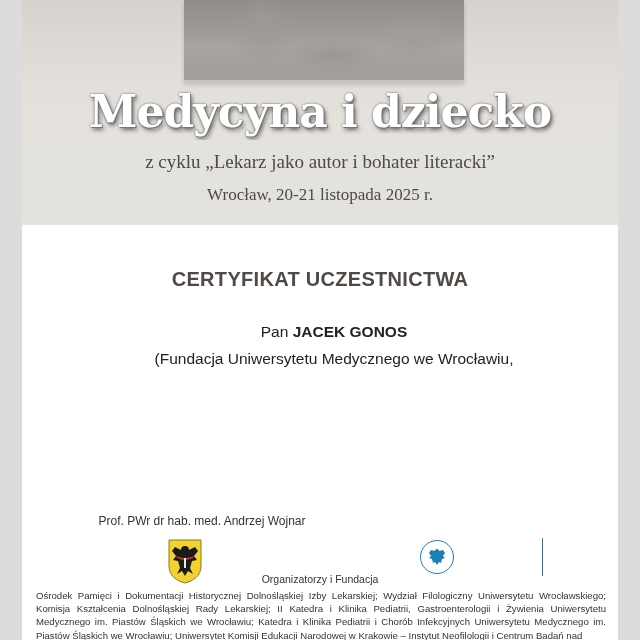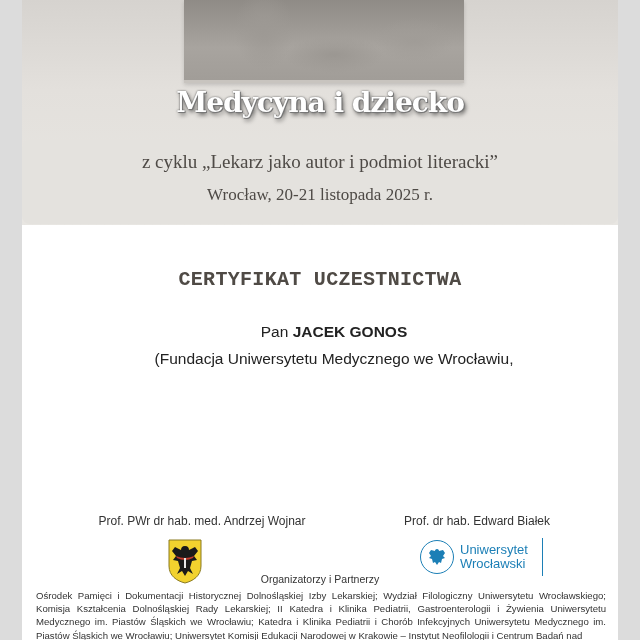--- a/index.html
+++ b/index.html
@@ -22,38 +22,38 @@
       background:
         radial-gradient(ellipse 40px 22px at 230px 40px, #a09c97 0%, rgba(160,156,151,0) 100%),
         radial-gradient(ellipse 50px 18px at 150px 55px, #9b9792 0%, rgba(155,151,146,0) 100%),
         radial-gradient(ellipse 30px 40px at 80px 30px, #9d9994 0%, rgba(157,153,148,0) 100%),
         linear-gradient(180deg, #8f8b86 0%, #a8a49f 60%, #a19d98 100%);
       border-bottom: 3px solid #c8c4bf;
       box-shadow: 0 2px 4px rgba(0,0,0,0.15);
     }
     .title {
       position: absolute; left: 0; width: 596px; top: 86px; text-align: center;
-      font-family: "DejaVu Serif", serif; font-size: 28px; font-weight: bold;
+      font-family: "DejaVu Serif", serif; font-size: 44px; font-weight: bold;
       color: #ffffff; letter-spacing: -1px;
       text-shadow: 1px 1px 0 #777, 2px 3px 4px rgba(0,0,0,0.55), 0 0 2px #555;
     }
     .subbox {
       position: absolute; left: 0; top: 140px; width: 596px; height: 84px;
       background: #e4e2de; border-radius: 8px;
     }
     .subtitle {
       position: absolute; left: 0; width: 596px; text-align: center;
       font-family: "Liberation Serif", serif; color: #4e4a46;
     }
     .subtitle.s1 { top: 151px; font-size: 19px; }
     .subtitle.s2 { top: 185px; font-size: 17px; }
 
     .cert-title {
       position: absolute; left: 0; width: 596px; top: 268px; text-align: center;
-      font-family: Liberation Mono, monospace; font-size: 20px; font-weight: bold;
+      font-family: Liberation Sans, sans-serif; font-size: 20px; font-weight: bold;
       color: #4f4a45; letter-spacing: 0.3px;
     }
     .line {
       position: absolute; left: 0; width: 624px; text-align: center;
       font-family: "Liberation Sans", sans-serif; color: #222; font-size: 15.5px;
     }
     .line b { font-weight: bold; }
     .l-name { top: 323px; }
     .l-aff1 { top: 350px; }
     .l-aff2 { top: 371px; }
@@ -98,50 +98,45 @@
     }
   </style>
 </head>
 <body>
 
 <div class="page">
   <div class="hero">
     <div class="relief"></div>
     <div class="title">Medycyna i dziecko</div>
     <div class="subbox"></div>
-    <div class="subtitle s1">z cyklu „Lekarz jako autor i podmiot literacki”</div>
+    <div class="subtitle s1">z cyklu „Lekarz jako autor i bohater literacki”</div>
     <div class="subtitle s2">Wrocław, 20-21 listopada 2025 r.</div>
   </div>
 
   <div class="cert-title">CERTYFIKAT UCZESTNICTWA</div>
 
   <div class="line l-name">
     <span>Pan</span>
     <b>JACEK GONOS</b>
   </div>
   <div class="line l-aff1">(Fundacja Uniwersytetu Medycznego we Wrocławiu,</div>
 
   <div class="sig sig-left">Prof. PWr dr hab. med. Andrzej Wojnar</div>
-  <div class="sig sig-right">Prof. dr hab. Edward Białek</div>
 
   <svg class="crest" viewBox="0 0 36 46">
     <path d="M2 2 H34 V28 C34 38 26 43 18 45 C10 43 2 38 2 28 Z" fill="#f2d22e" stroke="#8a7a20" stroke-width="1"></path>
     <path d="M18 8 C15 8 14 10 14 12 L8 9 L5 13 L9 18 L6 22 L11 23 L13 30 L10 36 L15 33 L18 38 L21 33 L26 36 L23 30 L25 23 L30 22 L27 18 L31 13 L28 9 L22 12 C22 10 21 8 18 8 Z" fill="#1a1a1a"></path>
     <path d="M9 18 Q18 22 27 18 L26 20 Q18 24 10 20 Z" fill="#c0392b"></path>
     <rect x="17" y="20" width="2" height="10" fill="#e8e8e8"></rect>
   </svg>
 
   <div class="uwr-logo">
     <div class="uwr-circle">
     </div>
     <svg class="uwr-eagle" viewBox="0 0 20 20">
       <path d="M10 2 C8.5 2 8 3 8 4 L4 3 L2 6 L4 9 L2 11 L5 12 L6 16 L8 15 L10 18 L12 15 L14 16 L15 12 L18 11 L16 9 L18 6 L16 3 L12 4 C12 3 11.5 2 10 2 Z" fill="#1c7fb6"></path>
     </svg>
-    <div class="uwr-text">
-      <div>Uniwersytet</div>
-      <div>Wrocławski</div>
-    </div>
     <div class="uwr-bar"></div>
   </div>
 
-  <div class="org-label">Organizatorzy i Partnerzy</div>
+  <div class="org-label">Organizatorzy i Fundacja</div>
   <div class="partners">Ośrodek Pamięci i Dokumentacji Historycznej Dolnośląskiej Izby Lekarskiej; Wydział Filologiczny Uniwersytetu Wrocławskiego; Komisja Kształcenia Dolnośląskiej Rady Lekarskiej; II Katedra i Klinika Pediatrii, Gastroenterologii i Żywienia Uniwersytetu Medycznego im. Piastów Śląskich we Wrocławiu; Katedra i Klinika Pediatrii i Chorób Infekcyjnych Uniwersytetu Medycznego im. Piastów Śląskich we Wrocławiu; Uniwersytet Komisji Edukacji Narodowej w Krakowie – Instytut Neofilologii i Centrum Badań nad</div>
 </div>
 
 </body></html>

